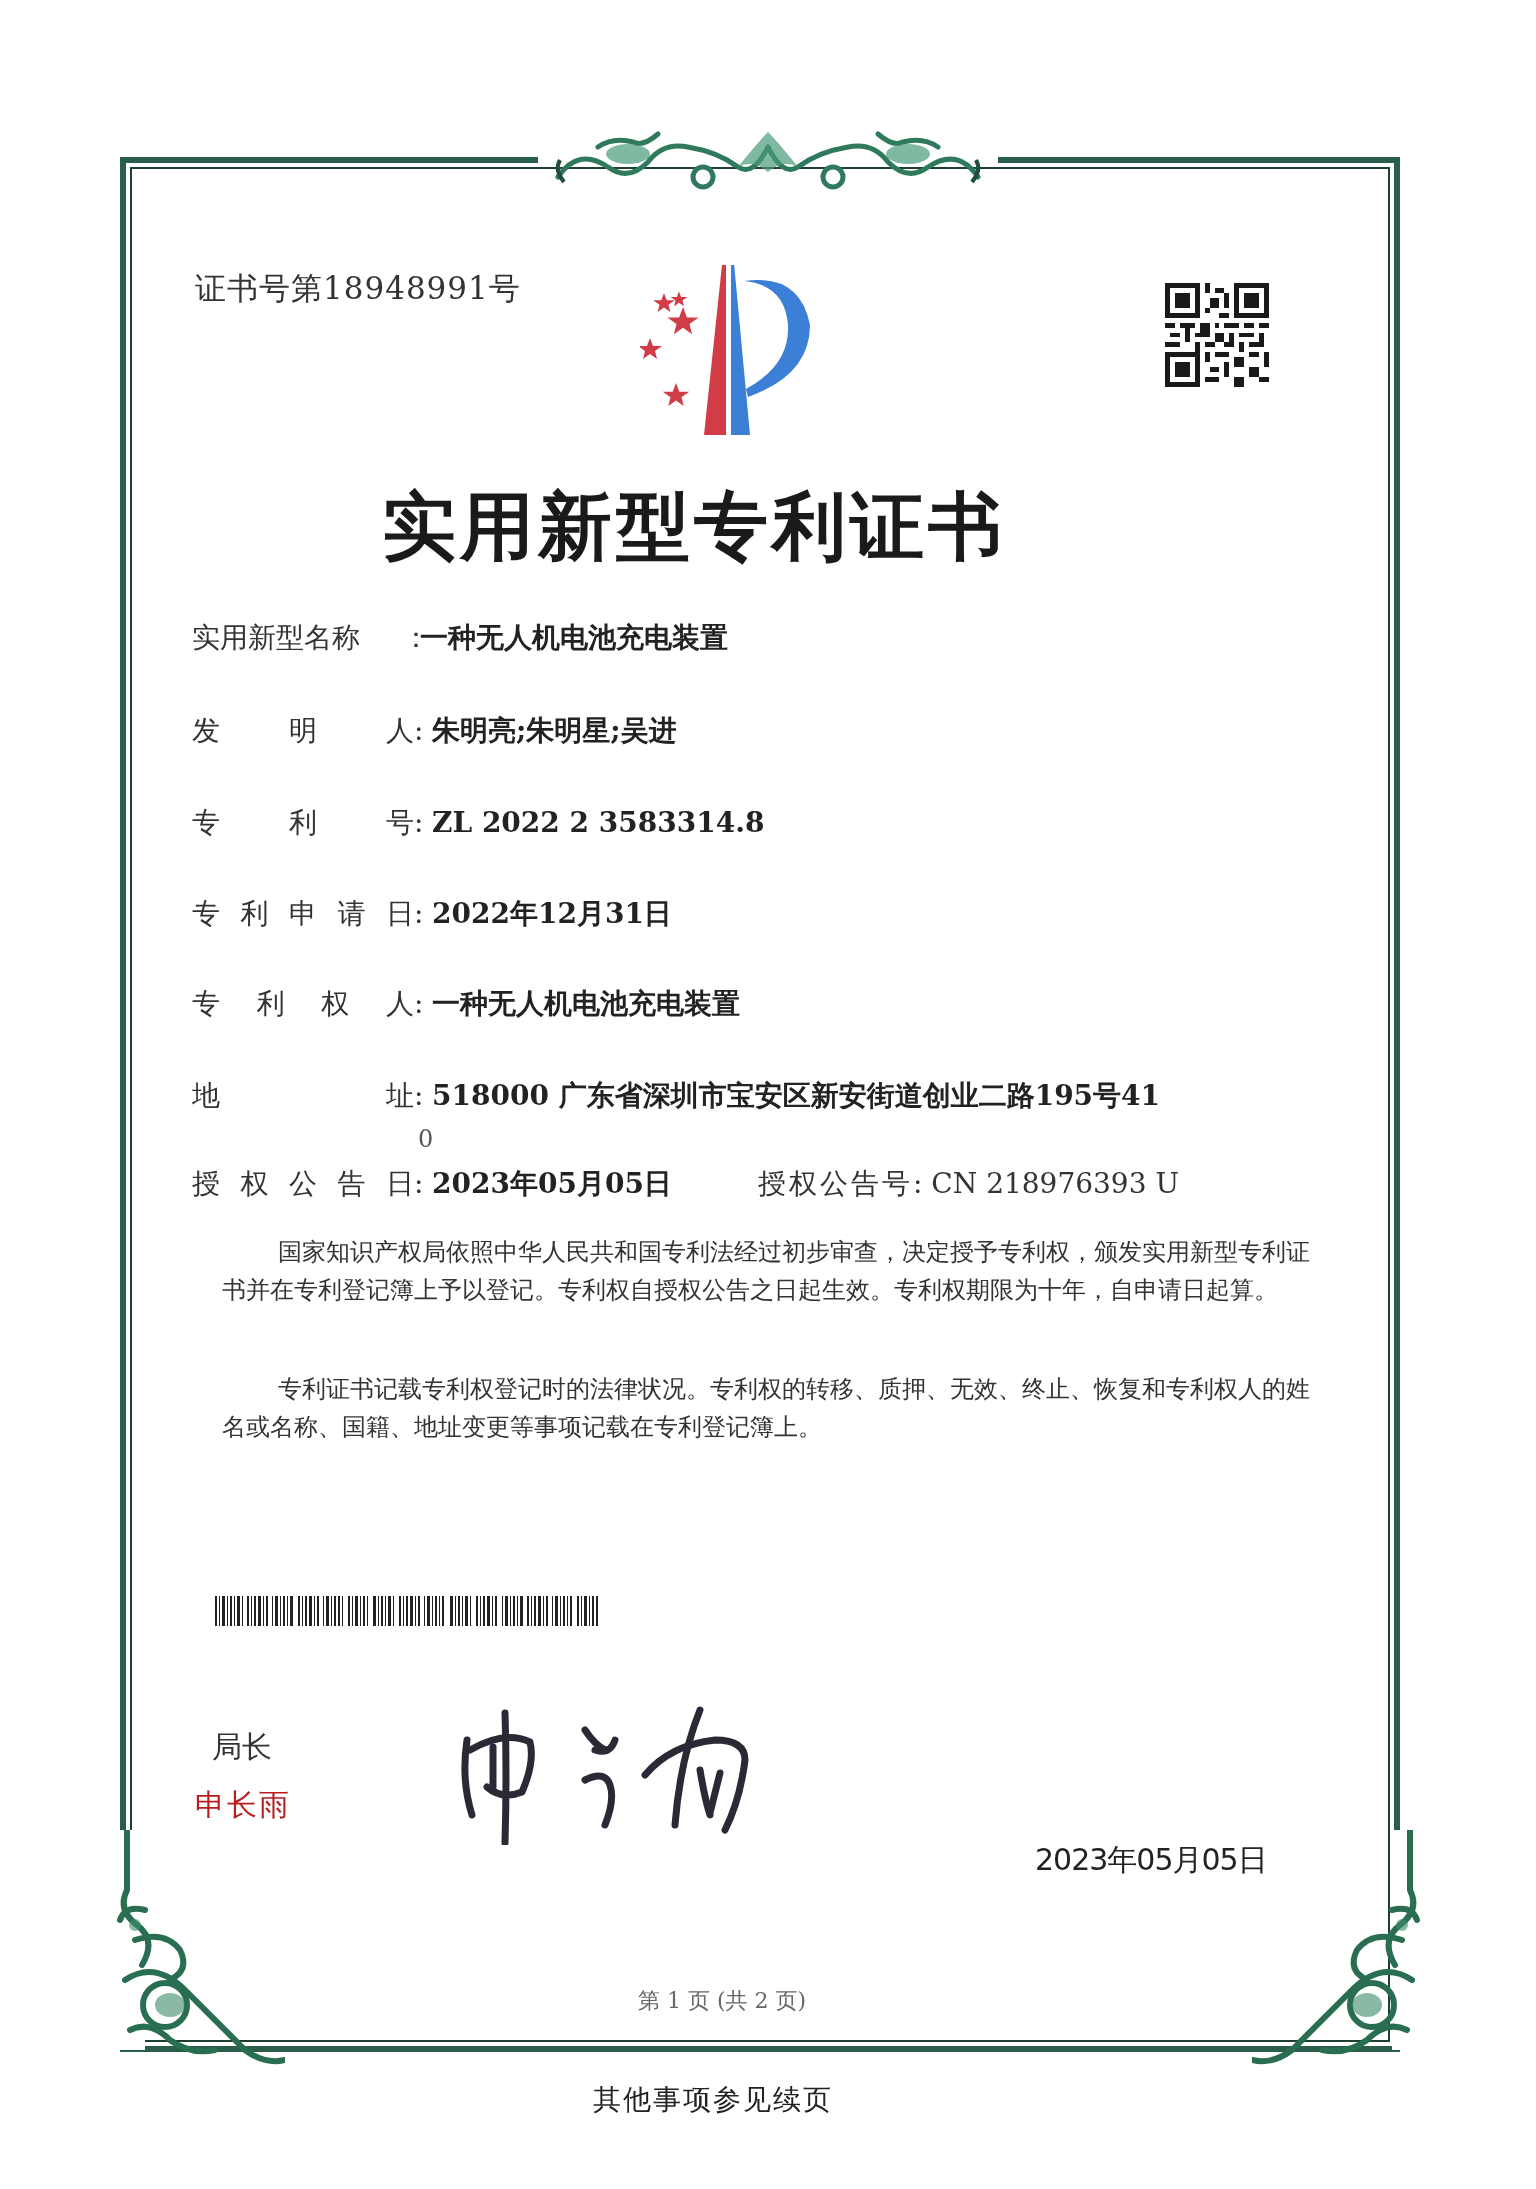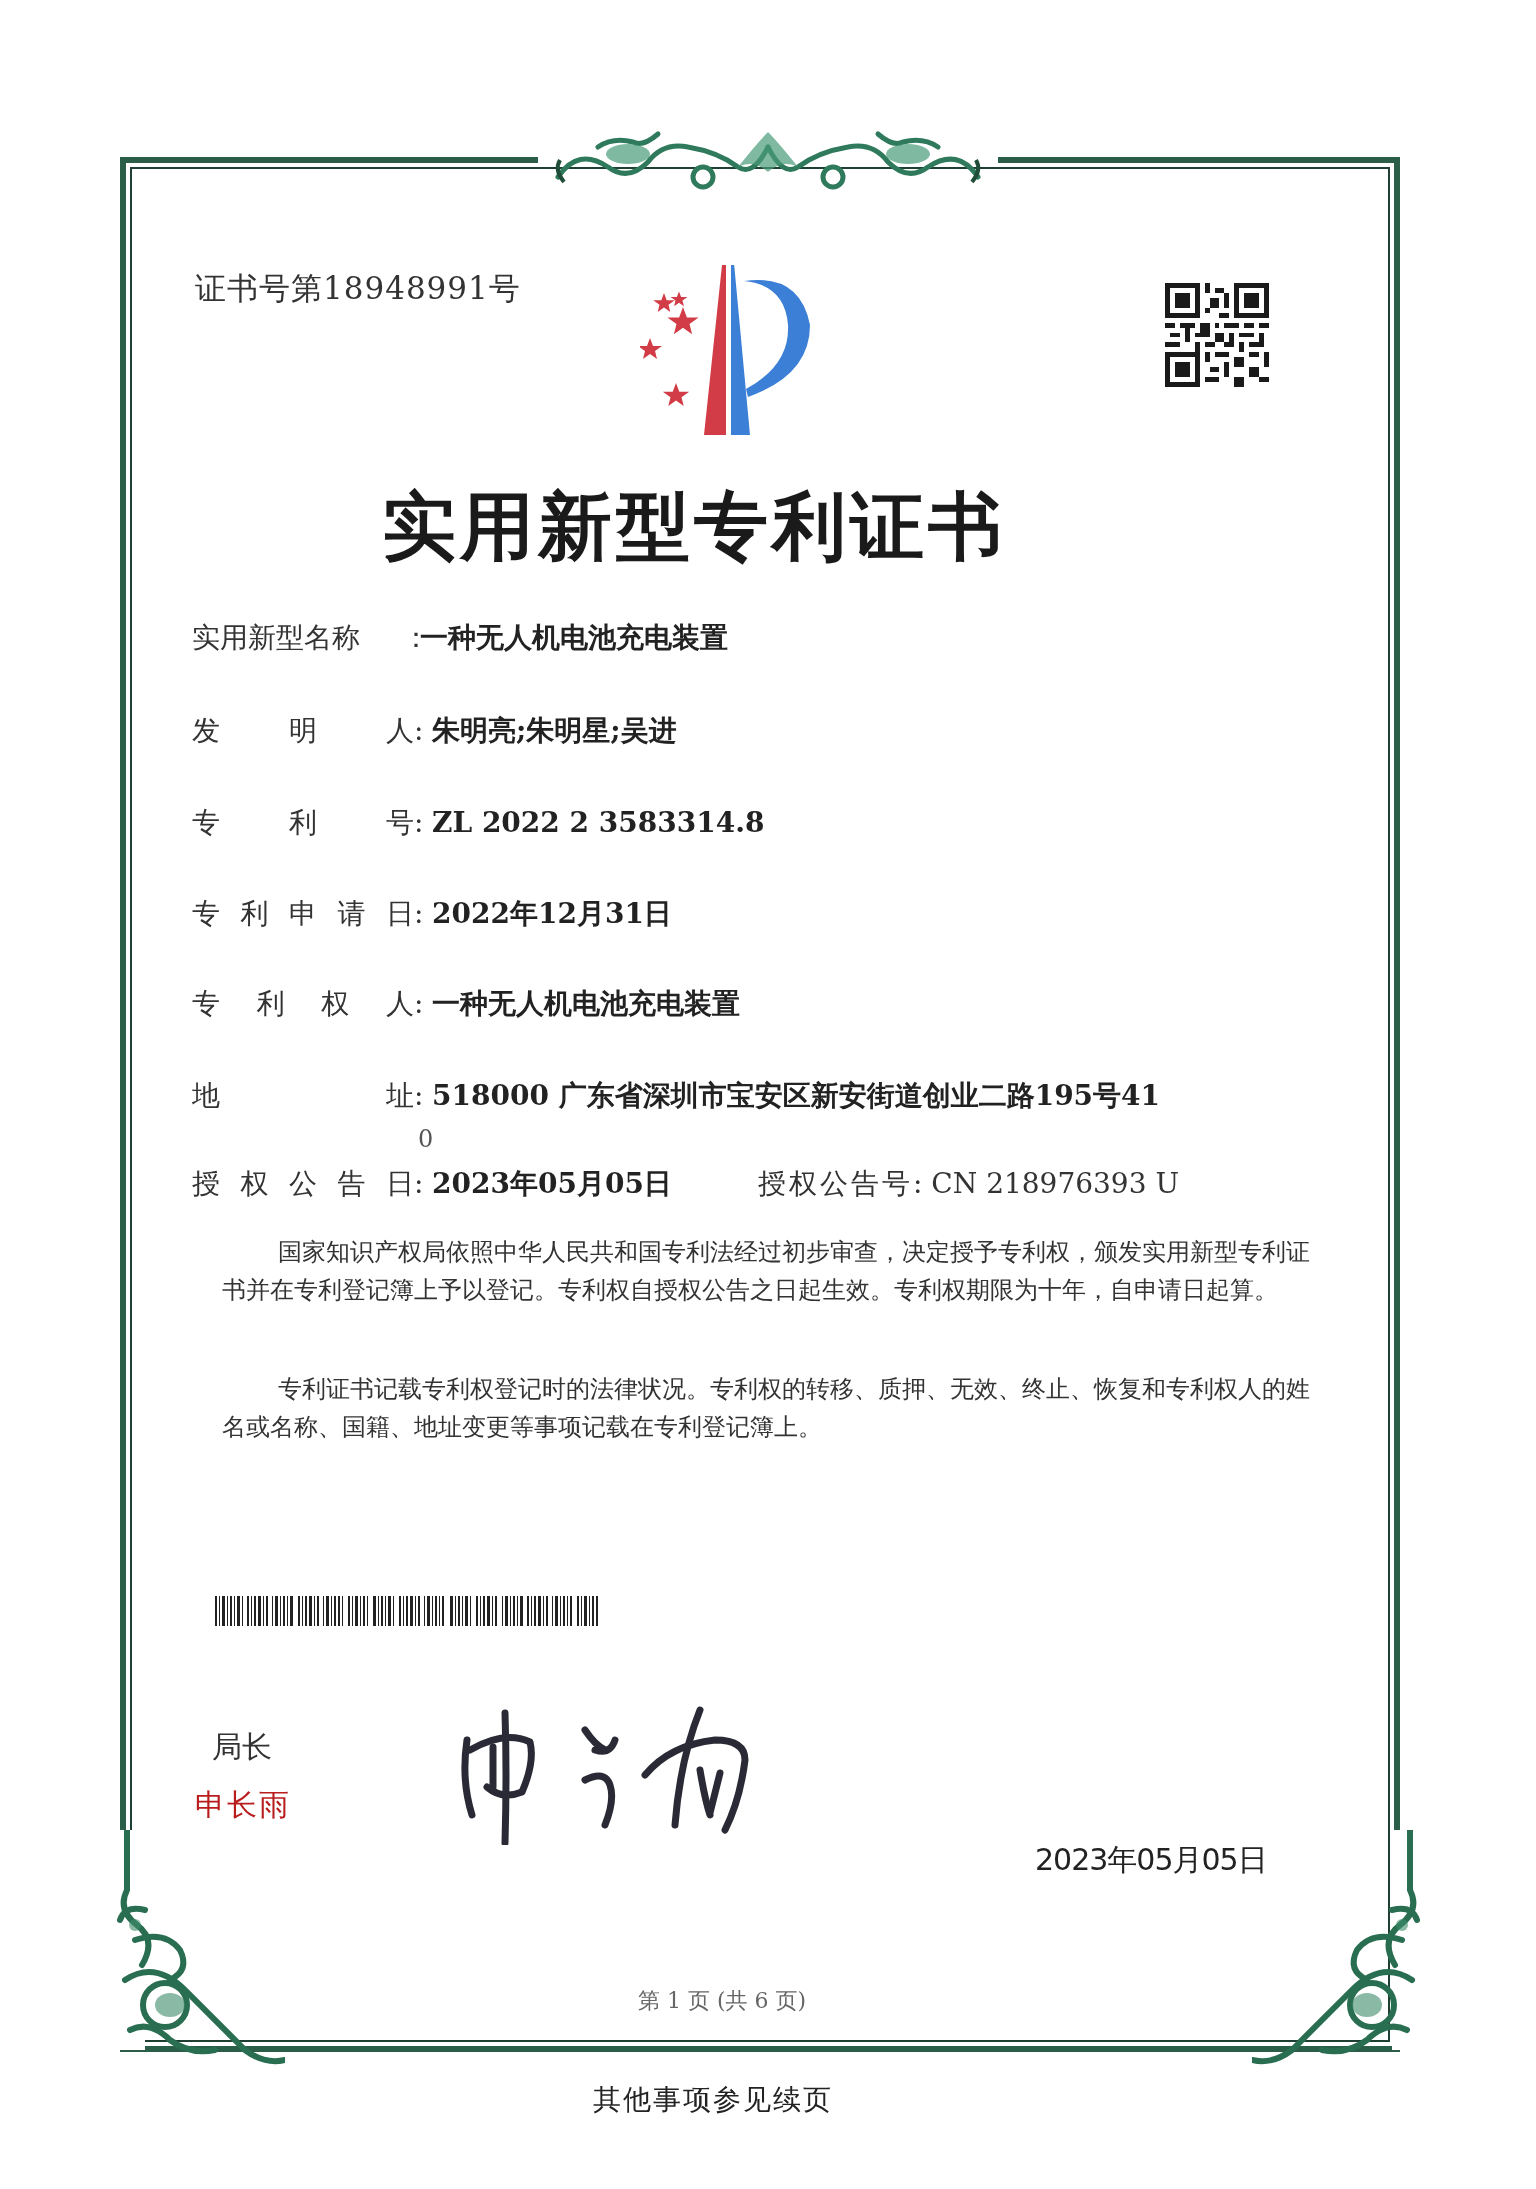--- a/index.html
+++ b/index.html
@@ -329,15 +329,15 @@
       <path d="M190 90 q25 -30 70 -35 q30 0 30 20 q-5 40 -20 70"></path>
       <path d="M245 25 q-20 50 -25 115"></path>
       <path d="M245 85 q5 30 10 45"></path>
       <path d="M265 88 q-5 20 -10 40"></path>
     </g>
   </svg>
 </div>
 
 <div class="abs issue-date">2023年05月05日</div>
 
-<div class="abs page-no">第 1 页 (共 6 页)</div>
+<div class="abs page-no">第 1 页 (共 2 页)</div>
 
 <div class="abs footer-note">其他事项参见续页</div>
 
 </body></html>

